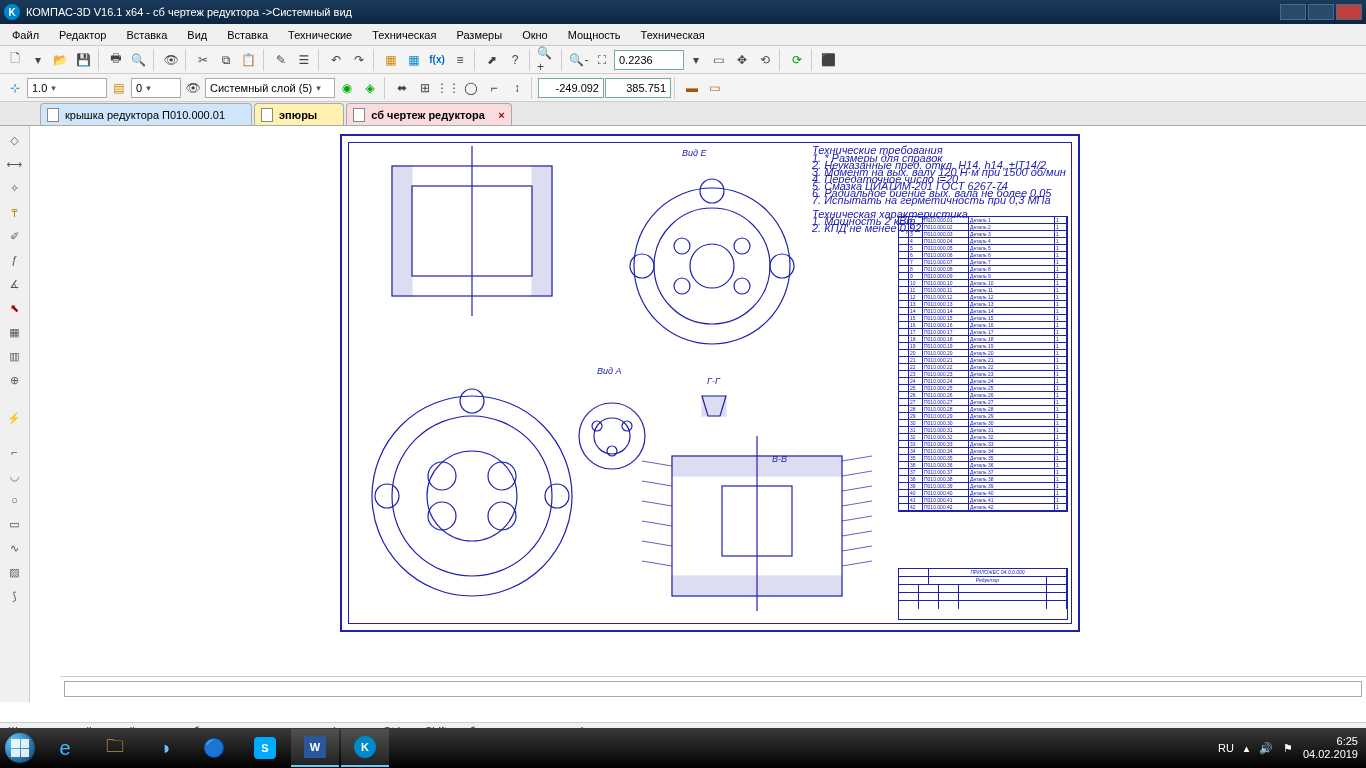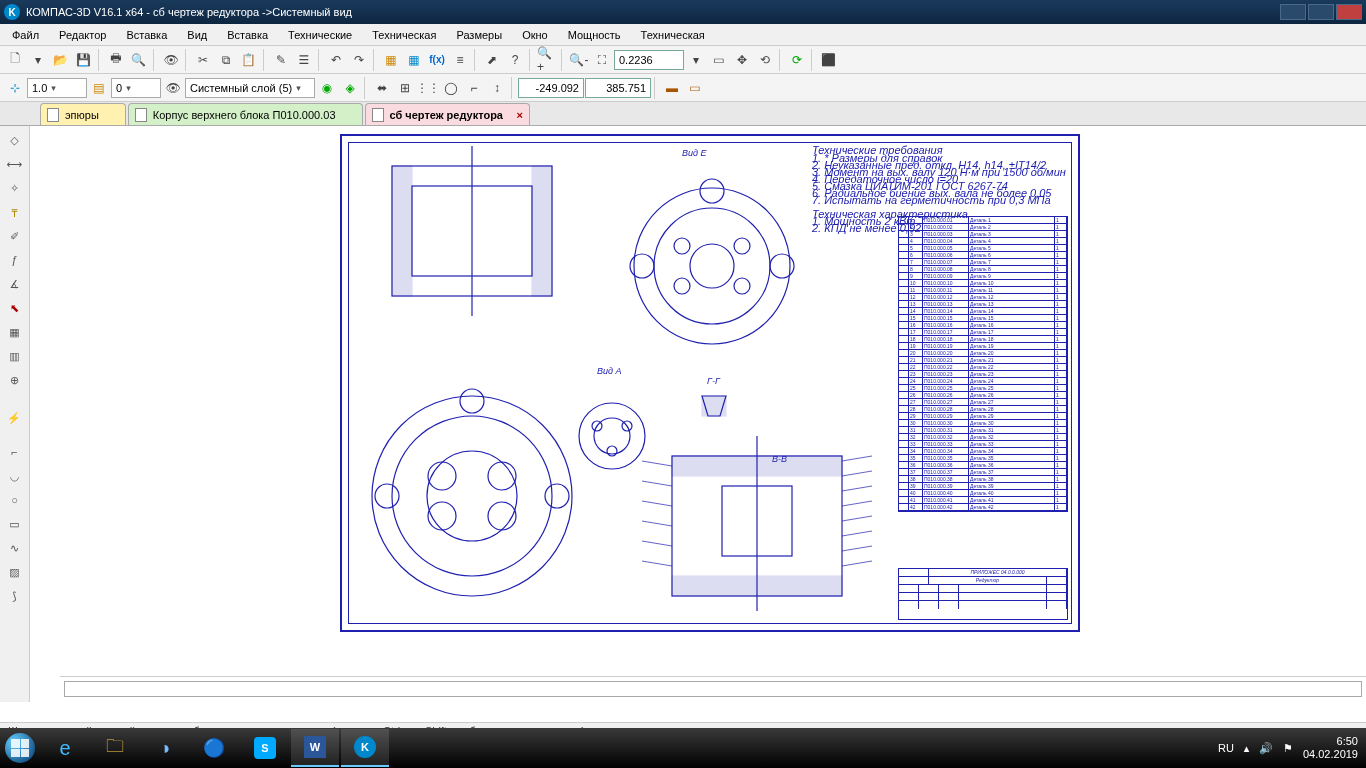--- a/index.html
+++ b/index.html
@@ -12,21 +12,21 @@
 .menubar span { padding: 2px 6px; cursor: default; }
 .toolbar { height: 28px; background: #f4f4f4; border-bottom: 1px solid #ccc; display: flex; align-items: center; padding: 0 4px; gap: 1px; }
 .tbtn { width: 22px; height: 22px; border: 1px solid transparent; display: flex; align-items: center; justify-content: center; font-size: 12px; color: #444; }
 .tsep { width: 4px; height: 22px; border-left: 1px solid #ccc; margin: 0 2px; }
 .tfield { height: 20px; border: 1px solid #7a9; background: #fff; padding: 0 4px; font-size: 11px; }
 .tdrop { height: 20px; border: 1px solid #aaa; background: #fff; padding: 0 2px 0 4px; display: flex; align-items: center; gap: 4px; }
 .tdrop::after { content: "▾"; font-size: 9px; color: #555; }
 .tabs { height: 24px; background: #e8e8e8; display: flex; align-items: flex-end; padding-left: 40px; border-bottom: 1px solid #aaa; }
 .tab { height: 22px; padding: 0 26px 0 24px; display: flex; align-items: center; border: 1px solid #aaa; border-bottom: none; border-radius: 4px 4px 0 0; margin-right: 2px; position: relative; }
 .tab.blue { background: #cfe6fa; }
-.tab.yellow { background: #fff2b0; }
+.tab.yellow { background: #fff2b0; font-weight: bold; }
 .tab.green { background: #d4f0c8; }
 .tab.pink { background: #fadce0; }
 .tab .doc-icon { width:12px;height:14px;border:1px solid #888;background:#fff;margin-right:6px;position:absolute;left:6px; }
 .tab .close { position:absolute; right:6px; color:#a00; font-weight:bold; }
 .workarea { position: absolute; top: 126px; left: 0; right: 0; bottom: 66px; display: flex; }
 .leftpanel { width: 30px; background: #f0f0f0; border-right: 1px solid #ccc; display: flex; flex-direction: column; align-items: center; padding-top: 4px; gap: 4px; }
 .lpbtn { width: 20px; height: 20px; font-size: 11px; color: #555; display:flex;align-items:center;justify-content:center; }
 .canvas { flex: 1; background: #fff; position: relative; overflow: hidden; }
 .drawing-frame { position: absolute; left: 310px; top: 8px; width: 740px; height: 498px; border: 2px solid #2020b0; background: #fff; }
 .drawing-frame .inner { position:absolute; left:6px; top:6px; right:6px; bottom:6px; border:1px solid #2020b0; }
@@ -117,21 +117,21 @@
   <div class="tbtn">✥</div>
   <div class="tbtn">⟲</div>
   <div class="tsep"></div>
   <div class="tbtn" style="color:#0a0">⟳</div>
   <div class="tsep"></div>
   <div class="tbtn" style="color:#c00">⬛</div>
 </div>
 
 <div class="toolbar">
   <div class="tbtn" style="color:#08c">⊹</div>
-  <div class="tdrop" style="width:60px">
+  <div class="tdrop" style="width:80px">
       <span>1.0</span>
     </div>
   <div class="tbtn" style="color:#c80">▤</div>
   <div class="tdrop" style="width:50px">
       <span>0</span>
     </div>
   <div class="tbtn">👁</div>
   <div class="tdrop" style="width:130px">
       <span>Системный слой (5)</span>
     </div>
@@ -146,27 +146,27 @@
   <div class="tbtn">↕</div>
   <div class="tsep"></div>
   <input class="tfield" style="width: 66px; text-align: right;" value="-249.092">
   <input class="tfield" style="width: 66px; text-align: right;" value="385.751">
   <div class="tsep"></div>
   <div class="tbtn" style="color:#a50">▬</div>
   <div class="tbtn" style="color:#a50">▭</div>
 </div>
 
 <div class="tabs">
+  <div class="tab blue">
+      <span class="doc-icon"></span>
+      <span>крышка редуктора П010.000.01</span>
+    </div>
   <div class="tab yellow">
       <span class="doc-icon"></span>
       <span>эпюры</span>
-    </div>
-  <div class="tab green">
-      <span class="doc-icon"></span>
-      <span>Корпус верхнего блока П010.000.03</span>
     </div>
   <div class="tab pink">
       <span class="doc-icon"></span>
       <b>сб чертеж редуктора</b>
       <span class="close">×</span>
     </div>
 </div>
 
 <div class="workarea">
   <div class="leftpanel">
@@ -661,17 +661,17 @@
     </div>
   <div class="tbicon active">
       <span style="background:#0088cc;color:#fff;border-radius:50%;width:22px;height:22px;display:flex;align-items:center;justify-content:center;font-weight:bold">K</span>
     </div>
   <div class="tray">
     <span>RU</span>
     <span>▴</span>
     <span>🔊</span>
     <span>⚑</span>
     <div class="clock">
-      <div>6:50</div>
+      <div>6:25</div>
       <div>04.02.2019</div>
     </div>
   </div>
 </div>
 
 </body></html>

